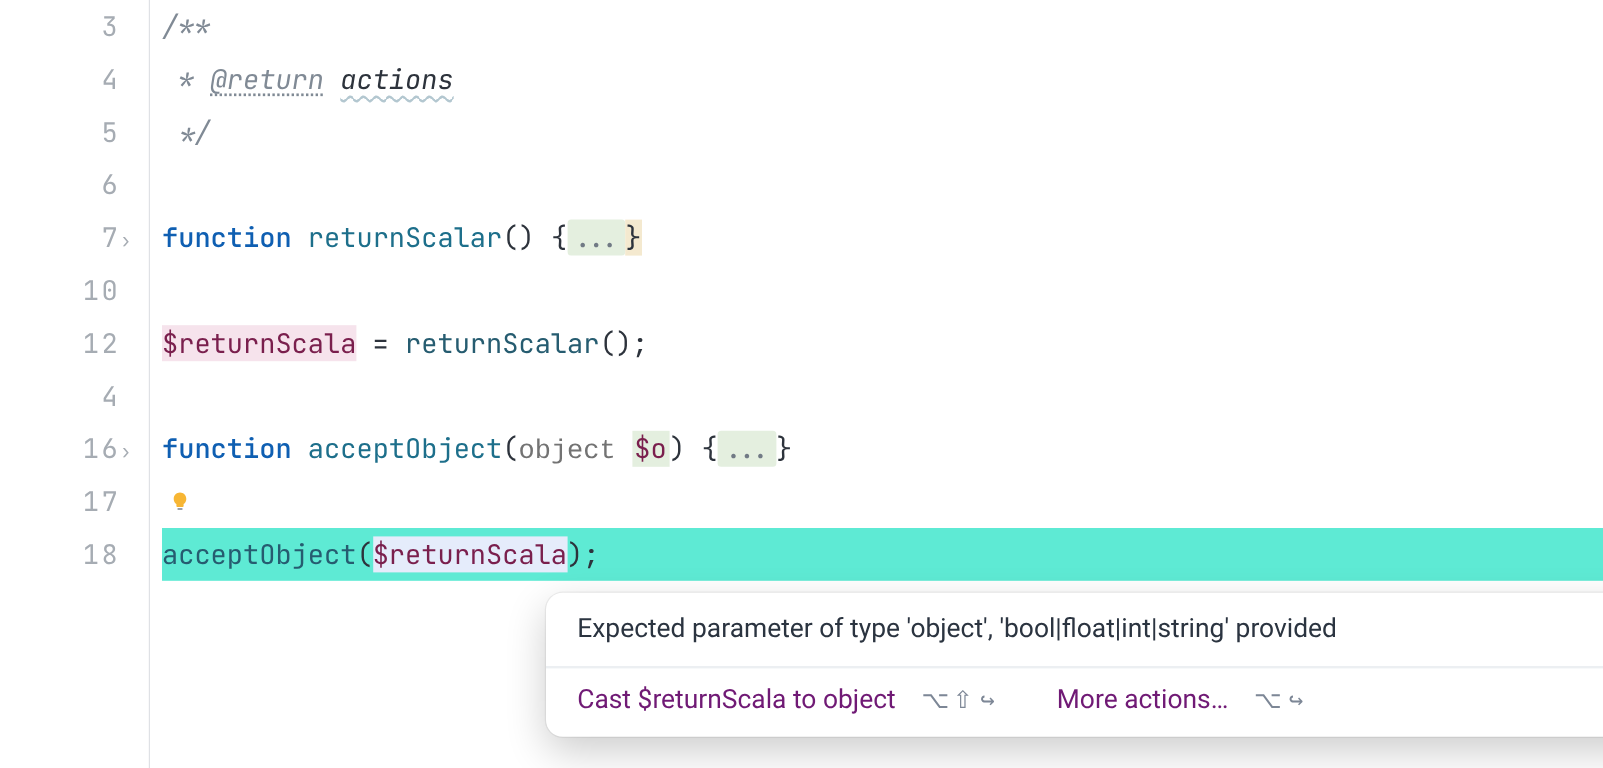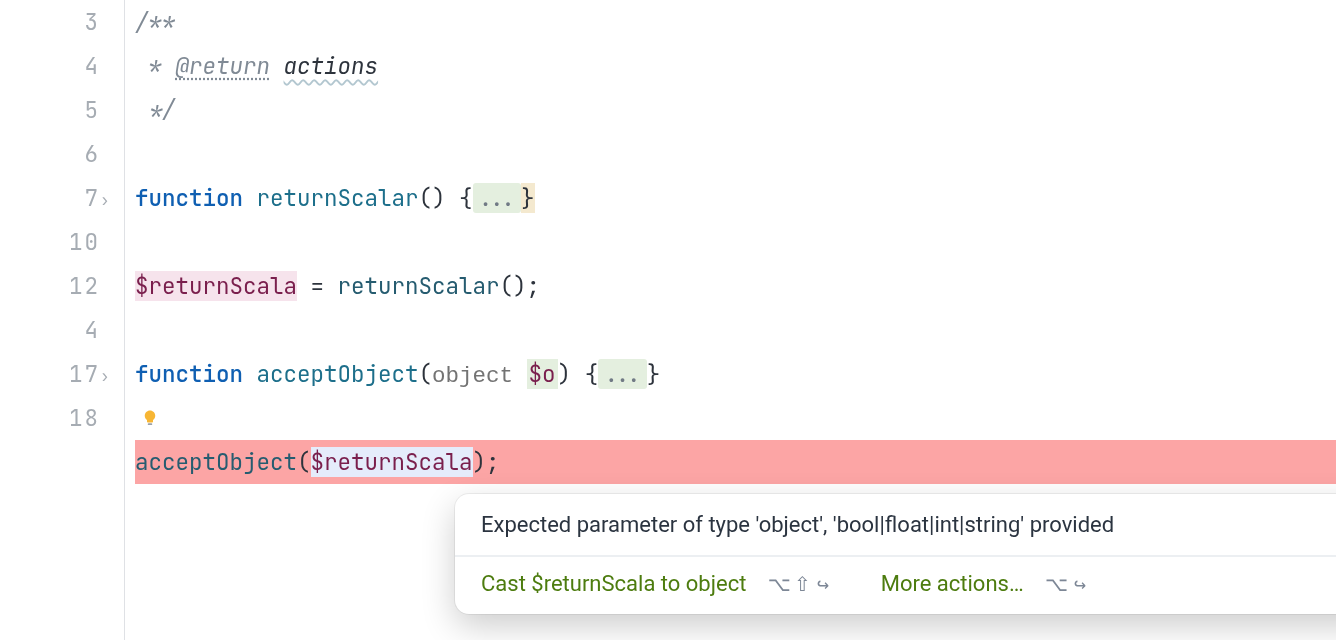--- a/index.html
+++ b/index.html
@@ -16,47 +16,48 @@
   .type{color:#737373;font-family:Liberation Mono, monospace;}
   .punct{color:#2d333c;}
   .cm{color:#808a95;font-style:italic;}
   .cm-tag{color:#808a95;font-style:italic;text-decoration:underline dotted #808a95;text-underline-offset:4px;}
   .cm-val{color:#2d333c;font-style:italic;text-decoration:underline wavy #b3c7d0 1px;text-underline-offset:5px;text-decoration-thickness:1.5px;}
   .dots{background:#e4efdf;color:#717a85;padding:0 4px;border-radius:3px;}
   .brace-m{background:#f4e9cf;color:#2d333c;}
   .hl-var-def{background:#f6e3ec;}
   .hl-param{background:#e4efdf;padding:0 2px;}
   .hl-arg{background:#e5ecfb;}
-  .row-cur{background:#fca5a5;}
+  .row-cur{background:#5eead4;}
   .bulb{position:absolute;left:16px;top:406px;width:18px;height:18px;}
   .bulb svg{width:18px;height:24px;}
   .tooltip{position:absolute;left:330px;top:494px;width:952px;background:#fff;border-radius:14px;box-shadow:0 12px 34px rgba(0,0,0,.20),0 0 0 1px rgba(0,0,0,.06);font-family:-apple-system,BlinkMacSystemFont,"Segoe UI",Roboto,sans-serif;font-size:22px;overflow:hidden;}
   .tt-top{display:flex;align-items:center;justify-content:space-between;padding:18px 22px 18px 26px;color:#2b3440;}
   .tt-sep{height:1.5px;background:#eceff2;}
   .tt-bot{display:flex;align-items:center;gap:52px;padding:14px 26px 18px;}
-  .tt-link{color:#4d7c0f;}
+  .tt-link{color:#701a75;}
   .tt-sc{color:#7d8796;margin-left:16px;font-size:20px;letter-spacing:3px;}
   .arr{font-family:ui-monospace,Menlo,monospace;}
   .crlf{display:inline-block;transform:scaleX(-1);}
 </style>
 </head>
 <body>
 
 <div class="editor">
   <div class="gutter">
     <div class="gline">3</div>
     <div class="gline">4</div>
     <div class="gline">5</div>
     <div class="gline">6</div>
     <div class="gline">7</div>
     <span class="fold" style="top:190px">›</span>
     <div class="gline">10</div>
     <div class="gline">12</div>
     <div class="gline">4</div>
     <span class="fold" style="top:366px">›</span>
+    <div class="gline">16</div>
     <div class="gline">17</div>
     <div class="gline">18</div>
   </div>
 
   <div class="code">
     <div class="line"><span class="cm">/**</span></div>
     <div class="line"><span class="cm"> * </span><span class="cm-tag">@return</span><span class="cm"> </span><span class="cm-val">actions</span></div>
     <div class="line"><span class="cm"> */</span></div>
     <div class="line"></div>
     <div class="line"><span class="kw">function</span><span class="punct"> </span><span class="fn">returnScalar</span><span class="punct">()</span><span class="punct"> </span><span class="punct">{</span><span class="dots">...</span><span class="brace-m">}</span></div>

